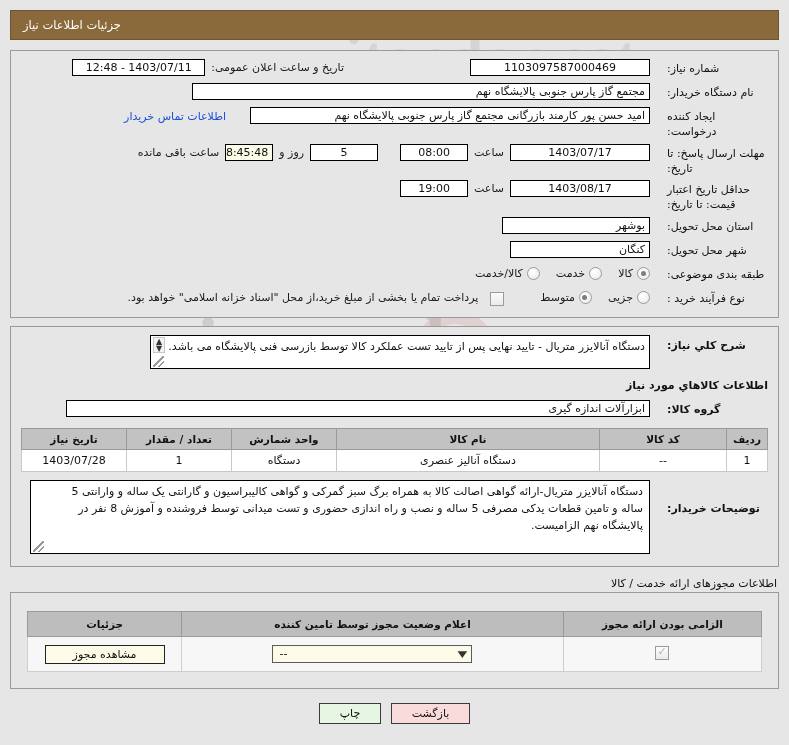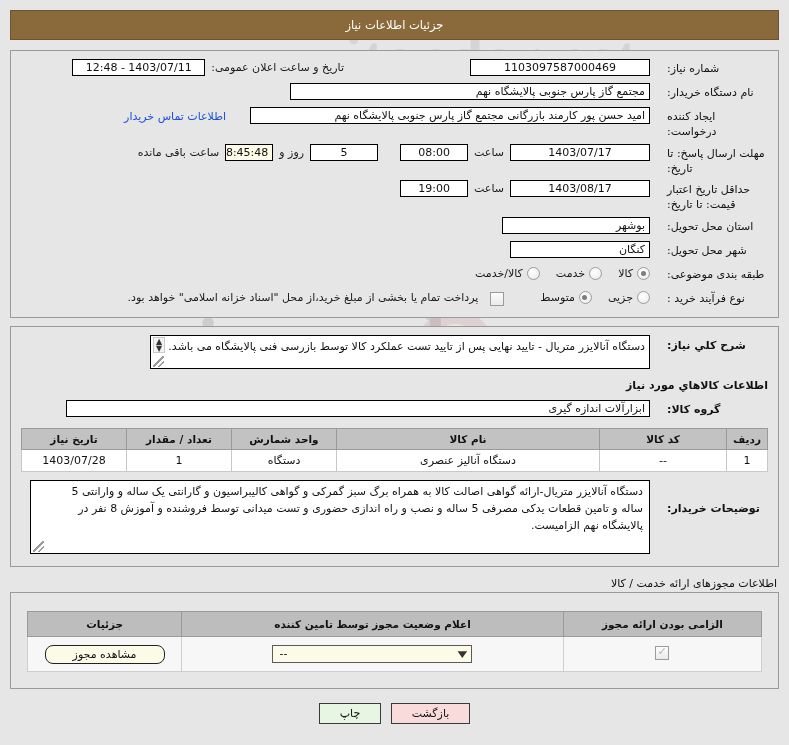--- a/index.html
+++ b/index.html
@@ -54,21 +54,21 @@
 
   .titlebar {
     margin: 10px 10px 0 10px;
     height: 30px;
     background: #8a6a3b;
     border: 1px solid #6e5430;
     color: #ffffff;
     font-size: 11.5px;
     display: flex;
     align-items: center;
-    justify-content: center;
+    justify-content: flex-end;
     padding: 0 12px;
     box-sizing: border-box;
   }
 
   .panel {
     margin: 10px;
     border: 1px solid #9a9a9a;
     background: #e6e6e6;
     box-sizing: border-box;
     padding: 8px 10px;
@@ -286,21 +286,21 @@
 
   .btn {
     border: 1px solid #222;
     background: #fbfbe8;
     font-size: 11px;
     padding: 2px 14px;
     display: inline-block;
     color: #111;
     cursor: default;
   }
-  .btn.view { min-width: 90px; text-align: center; border-radius: 8px; }
+  .btn.view { min-width: 90px; text-align: center; }
 
   .footer-btns {
     text-align: center;
     margin-top: 14px;
   }
   .btn-print {
     border: 1px solid #3a3a3a;
     background: #e6f6e2;
     font-size: 11px;
     padding: 3px 20px;
@@ -341,21 +341,21 @@
 
     <div class="row">
       <div class="lbl">شماره نیاز:</div>
       <div class="fld" style="width:180px;">1103097587000469</div>
       <div class="inline-lbl" style="margin-right:120px;">تاریخ و ساعت اعلان عمومی:</div>
       <div class="fld" style="width:133px;">1403/07/11 - 12:48</div>
     </div>
 
     <div class="row">
       <div class="lbl">نام دستگاه خریدار:</div>
-      <div class="fld rt" style="width:360px;">مجتمع گاز پارس جنوبی  پالایشگاه نهم</div>
+      <div class="fld rt" style="width:458px;">مجتمع گاز پارس جنوبی  پالایشگاه نهم</div>
     </div>
 
     <div class="row">
       <div class="lbl">ایجاد کننده درخواست:</div>
       <div class="fld rt" style="width:400px;">امید حسن پور کارمند بازرگانی مجتمع گاز پارس جنوبی  پالایشگاه نهم</div>
       <a class="link" href="#" style="margin-right:24px;">اطلاعات تماس خریدار</a>
     </div>
 
     <div class="row">
       <div class="lbl" style="width:118px;">مهلت ارسال پاسخ: تا تاریخ:</div>

